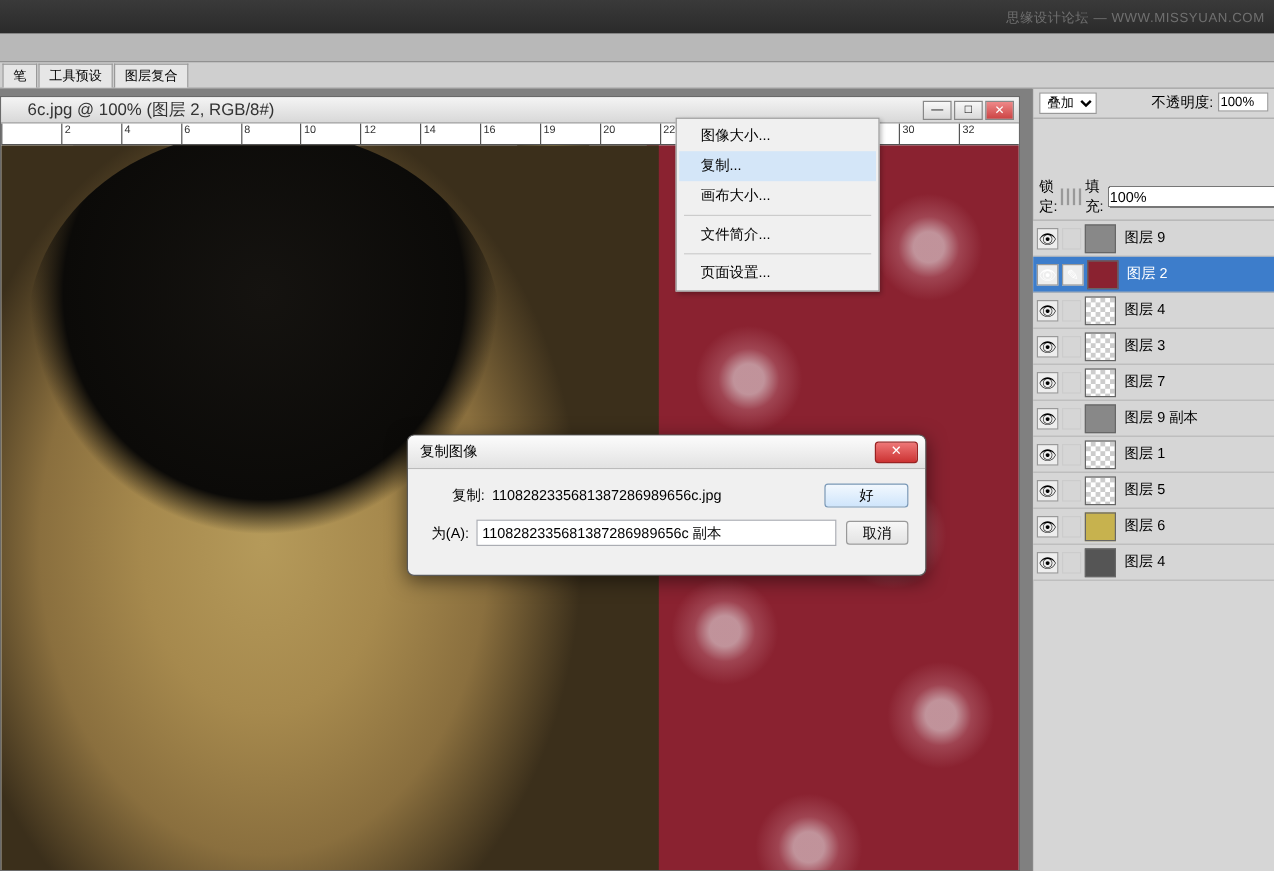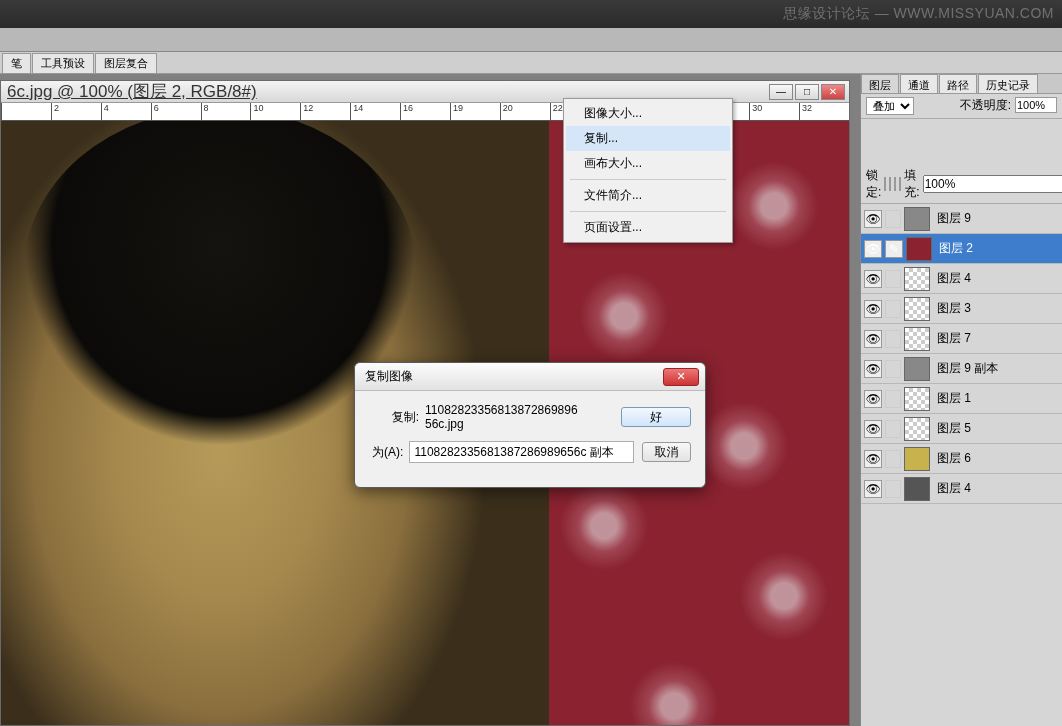--- a/index.html
+++ b/index.html
@@ -1,36 +1,36 @@
 <!DOCTYPE html>
 <html><head>
 <meta charset="utf-8">
 <style>
 * { margin:0; padding:0; box-sizing:border-box; font-family:"Microsoft YaHei",SimSun,sans-serif; font-size:12px; }
 body { width:1062px; height:726px; background:#b8b8b8; overflow:hidden; position:relative; }
 
 
 .topstrip { height:28px; background:linear-gradient(#3a3a3a,#2a2a2a); color:#999; display:flex; justify-content:flex-end; align-items:center; padding-right:8px; }
-.watermark { font-size:14px; opacity:.6; letter-spacing:.5px;margin-left:25px; }
+.watermark { font-size:11px; opacity:.6; letter-spacing:.5px;margin-left:25px; }
 
 
 .optbar { height:24px; background:#b8b8b8; border-bottom:1px solid #888; }
 
 
 .sectabs { height:22px; background:#cfcfcf; display:flex; align-items:flex-end; padding-left:2px; border-bottom:1px solid #999; }
 .sectab { background:#e6e6e6; border:1px solid #999; border-bottom:none; padding:2px 8px; margin-right:1px; font-size:11px; cursor:pointer; }
 
 
 .workarea { position:absolute; top:74px; left:0; right:202px; bottom:0; background:#808080; }
 .panelcol { position:absolute; top:74px; right:0; width:202px; bottom:0; background:#d6d6d6; border-left:1px solid #888; }
 
 
 .docwin { position:absolute; left:0; top:6px; right:10px; bottom:0; background:#cfcfcf; border:1px solid #6a6a6a; }
 .docbar { height:22px; background:linear-gradient(#f4f4f4,#d8d8d8); display:flex; align-items:center; border-bottom:1px solid #999; }
-.doctitle { flex:1; padding-left:6px; color:#333; font-size:17px;text-decoration:underline; }
+.doctitle { flex:1; padding-left:22px; color:#333; font-size:14px; }
 .winbtns { display:flex; gap:2px; padding-right:4px; }
 .winbtn { width:24px; height:16px; border:1px solid #888; background:linear-gradient(#f8f8f8,#d9d9d9); display:flex; align-items:center; justify-content:center; cursor:pointer; font-size:10px; }
 .winbtn.close { background:linear-gradient(#e88,#c44); color:#fff; }
 
 
 .ruler { height:18px; background:#fff; border-bottom:1px solid #555; display:flex; }
 .rtick { flex:1; border-left:1px solid #555; font-size:9px; padding-left:2px; color:#333; text-align:left; }
 
 
 .canvas { position:relative; height:calc(100% - 40px); overflow:hidden; }
@@ -42,21 +42,21 @@
 .flower { position:absolute; width:90px; height:90px; background:radial-gradient(circle,#d8c3c8 20%,#a85360 40%,#8a2230 70%); border-radius:50%; opacity:.7; }
 .goldcol { position:absolute; left:430px; top:0; width:60px; bottom:0; background:linear-gradient(90deg,#3a3012,#c7b24e,#3a3012); }
 
 
 .ctxmenu { position:absolute; left:563px; top:98px; width:170px; background:#f0f0f0; border:1px solid #999; box-shadow:2px 2px 4px rgba(0,0,0,.3); padding:2px; }
 .ctxitem { padding:4px 18px; cursor:pointer; }
 .ctxitem:hover,.ctxitem.hi { background:#d4e6f8; }
 .ctxsep { height:1px; background:#ccc; margin:3px 4px; }
 
 
-.dialog { position:absolute; left:354px; top:362px; width:352px; background:#f0f0f0; border:1px solid #5a5a5a; border-radius:6px; box-shadow:0 4px 16px rgba(0,0,0,.5); }
+.dialog { position:absolute; left:339px; top:362px; width:433px; background:#f0f0f0; border:1px solid #5a5a5a; border-radius:6px; box-shadow:0 4px 16px rgba(0,0,0,.5); }
 .dlgtitle { height:28px; background:linear-gradient(#fcfcfc,#e2e2e2); border-bottom:1px solid #bbb; border-radius:6px 6px 0 0; display:flex; align-items:center; padding:0 6px; }
 .dlgtitle span { flex:1; padding-left:4px; }
 .dlgclose { width:36px; height:18px; background:linear-gradient(#e77,#c33); border:1px solid #922; border-radius:3px; color:#fff; text-align:center; font-size:11px; line-height:15px; cursor:pointer; }
 .dlgbody { padding:12px 14px 14px; }
 .dlgrow { display:flex; align-items:center; margin-bottom:10px; }
 .dlglbl { width:56px; text-align:right; padding-right:6px; }
 .dlgval { flex:1; }
 .dlginput { width:100%; border:1px solid #abadb3; padding:3px 4px; background:#fff; }
 .dlgbtn { width:70px; height:20px; border:1px solid #7a99b8; background:linear-gradient(#f2f8fe,#cfe5fb); border-radius:3px; cursor:pointer; margin-left:8px; }
 .dlgbtn.cancel { background:linear-gradient(#f7f7f7,#e3e3e3); border-color:#999; }
@@ -165,26 +165,20 @@
     </div>
     <div class="dlgrow">
       <div class="dlglbl">为(A):</div>
       <input class="dlginput" value="11082823356813872869896​56c 副本" style="">
       <button class="dlgbtn cancel">取消</button>
     </div>
   </div>
 </div>
 
 <div class="panelcol">
-  <div class="ptabs" id="ptabs">
-      <div class="ptab active">图层</div>
-      <div class="ptab">通道</div>
-      <div class="ptab">路径</div>
-      <div class="ptab">历史记录</div>
-    </div>
   <div class="popts">
     <select class="psel"><option>叠加</option></select>
     <span style="margin-left:auto">不透明度:</span>
     <input value="100%" style="">
   </div>
   <div class="plock">
     <span>锁定:</span>
     <span class="lockicon"></span>
     <span class="lockicon"></span>
     <span class="lockicon"></span>

